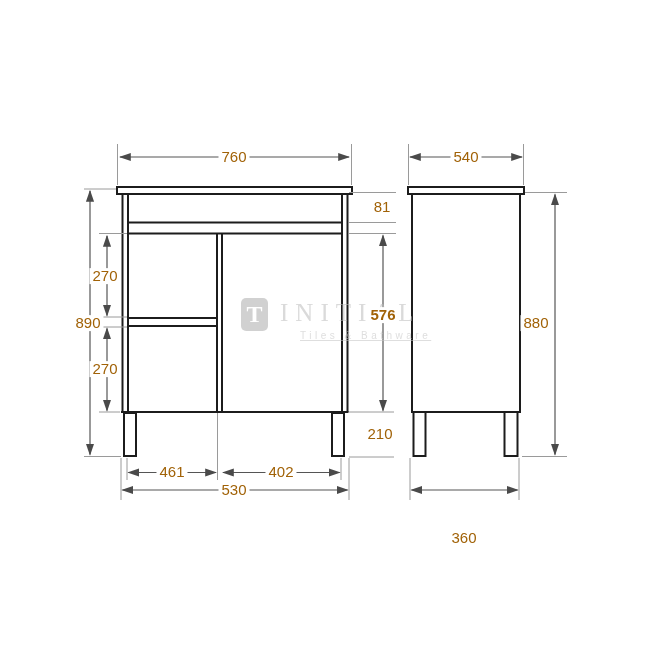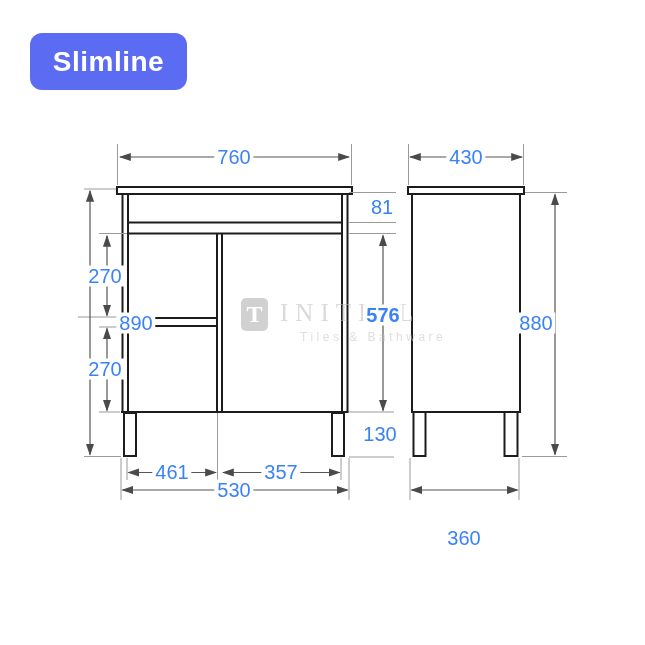--- a/index.html
+++ b/index.html
@@ -20,52 +20,49 @@
   .badge span{
     color:#ffffff;font-size:28px;font-weight:700;letter-spacing:.5px;
   }
   svg.linework{position:absolute;left:0;top:0;}
   .obj{stroke:#1C1C1C;stroke-width:2;fill:none;}
   .objfill{stroke:#1C1C1C;stroke-width:2;fill:#ffffff;}
   .ext{stroke:#9A9A9A;stroke-width:1;fill:none;}
   .dimline{stroke:#555555;stroke-width:1.2;fill:none;}
   .dim-label{
     position:absolute;transform:translate(-50%,-50%);
-    font-size:20px;color:#3b82f6;background:#ffffff;
+    font-size:15px;color:#a16207;background:#ffffff;
     padding:0 3px;line-height:1.05;white-space:nowrap;
   }
   .watermark{
     position:absolute;left:241px;top:298px;
     display:flex;align-items:flex-start;gap:12px;
     opacity:.55;pointer-events:none;
   }
   .wm-logo{
     width:27px;height:33px;border-radius:5px;
     background:#ADADAD;color:#ffffff;
     display:flex;align-items:center;justify-content:center;
     font-family:"Liberation Serif", serif;font-weight:700;font-size:24px;
   }
   .wm-name{
     font-family:"Liberation Serif", serif;
     font-size:25px;letter-spacing:7px;color:#BDBDBD;line-height:1;
     margin-top:2px;
   }
   .wm-tag{
-    font-size:12px;letter-spacing:3.5px;color:#C4C4C4;
-    margin-top:5px;margin-left:20px;
+    font-size:10px;letter-spacing:3.5px;color:#C4C4C4;
+    margin-top:5px;margin-left:20px;text-decoration:underline;
   }
 </style>
 </head>
 <body>
 
 <div class="canvas">
 
-  <div class="badge">
-    <span>Slimline</span>
-  </div>
 
   <svg class="linework" width="645" height="645" viewBox="0 0 645 645" xmlns="http://www.w3.org/2000/svg">
     <defs>
       <marker id="arr" viewBox="0 0 10 10" refX="9" refY="5" markerWidth="10" markerHeight="10" orient="auto-start-reverse">
         <path d="M0,1.6 L10,5 L0,8.4 z" fill="#4a4a4a"></path>
       </marker>
     </defs>
 
     <g>
       <rect class="objfill" x="117" y="187" width="235" height="7"></rect>
@@ -140,27 +137,27 @@
     <div class="wm-logo">
       <span>T</span>
     </div>
     <div class="wm-text">
       <div class="wm-name">INITIAL</div>
       <div class="wm-tag">Tiles &amp; Bathware</div>
     </div>
   </div>
 
   <span class="dim-label" style="left:234px;top:157px;">760</span>
-  <span class="dim-label" style="left:88px;top:323px;margin-left:48px;">890</span>
+  <span class="dim-label" style="left:88px;top:323px;">890</span>
   <span class="dim-label" style="left:382px;top:207px;">81</span>
   <span class="dim-label" style="left:105px;top:276px;">270</span>
   <span class="dim-label" style="left:105px;top:369px;">270</span>
   <span class="dim-label" style="left:383px;top:315px;font-weight:bold;">576</span>
-  <span class="dim-label" style="left:380px;top:434px;">130</span>
+  <span class="dim-label" style="left:380px;top:434px;">210</span>
   <span class="dim-label" style="left:172px;top:472px;">461</span>
-  <span class="dim-label" style="left:281px;top:472px;">357</span>
+  <span class="dim-label" style="left:281px;top:472px;">402</span>
   <span class="dim-label" style="left:234px;top:490px;">530</span>
 
-  <span class="dim-label" style="left:466px;top:157px;">430</span>
+  <span class="dim-label" style="left:466px;top:157px;">540</span>
   <span class="dim-label" style="left:536px;top:323px;">880</span>
   <span class="dim-label" style="left:464px;top:490px;margin-top:48px;">360</span>
 
 </div>
 
 </body></html>

